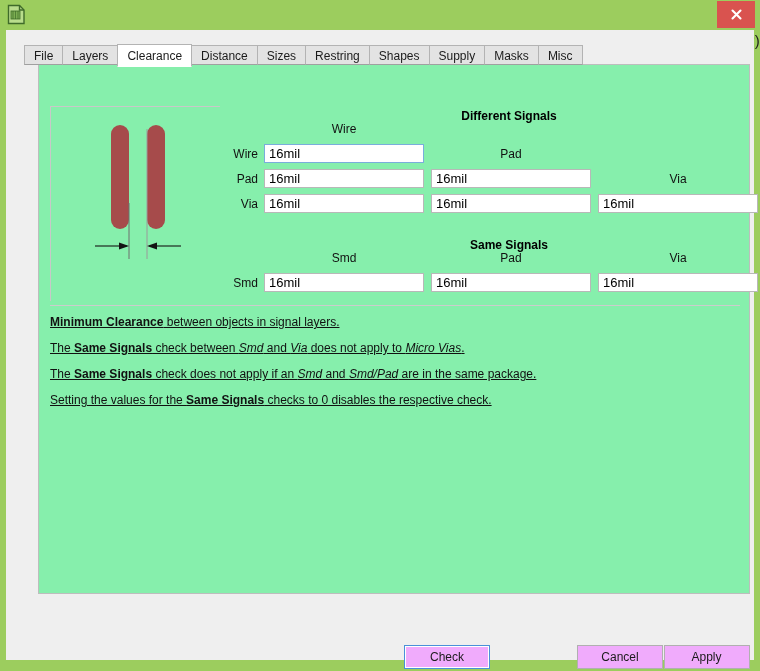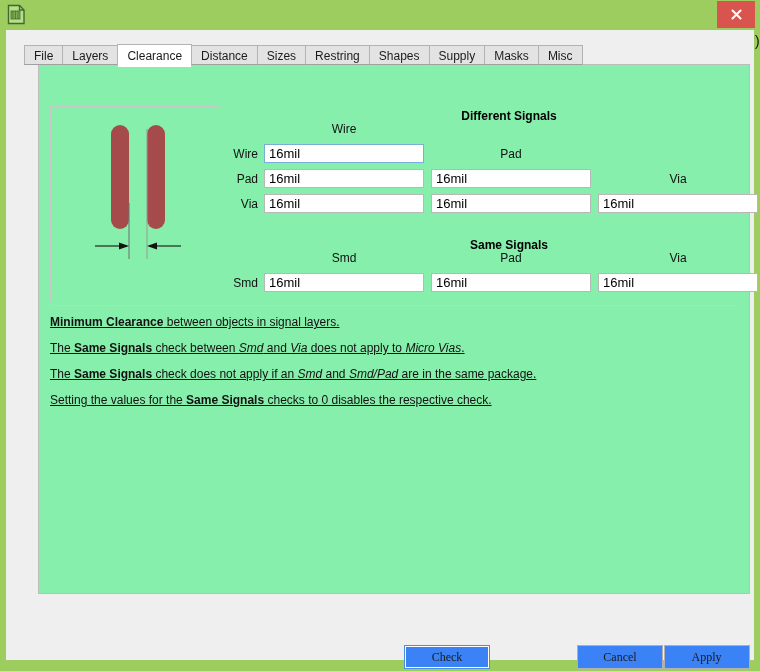--- a/index.html
+++ b/index.html
@@ -191,23 +191,23 @@
     line-height: 14px;
     text-decoration: underline;
   }
   .note b { font-weight: bold; }
   .note i { font-style: italic; }
   .btn {
     position: absolute;
     top: 0;
     width: 86px;
     height: 24px;
-    background: #3b82f6;
+    background: #f0abfc;
     border: 1px solid #b0b0b0;
-    font-family: Liberation Serif, serif;
+    font-family: Liberation Sans, sans-serif;
     font-size: 12px;
     color: #1b1b1b;
     cursor: pointer;
     box-sizing: border-box;
     padding: 0;
   }
   .btn.default {
     border: 1px solid #4a90d9;
     box-shadow: inset 0 0 0 1px #ffffff;
   }

